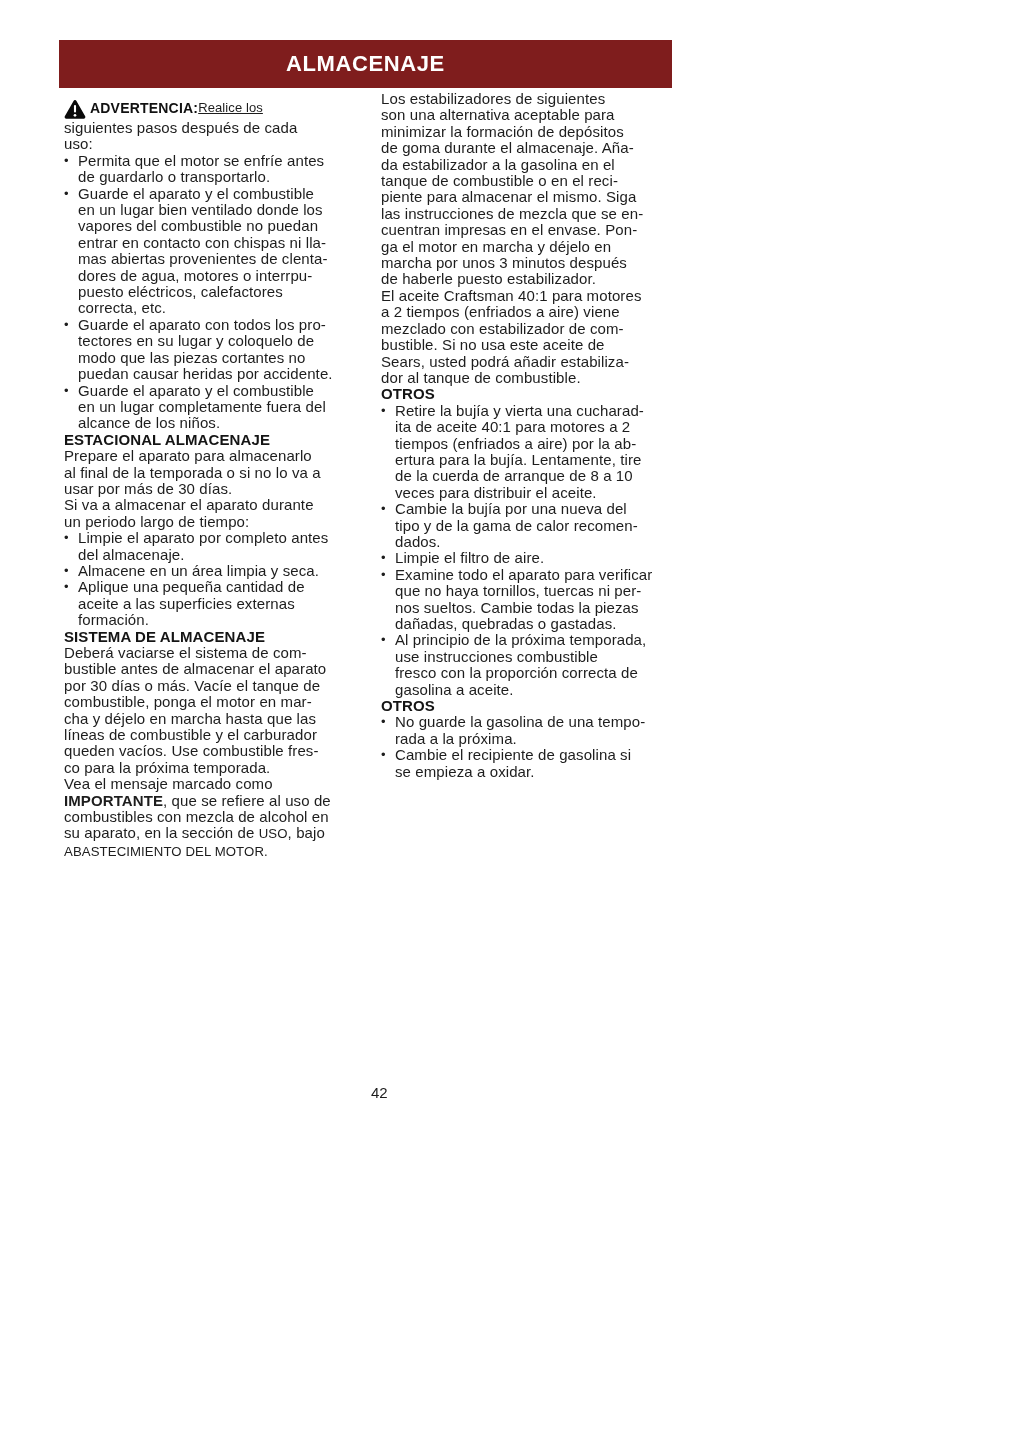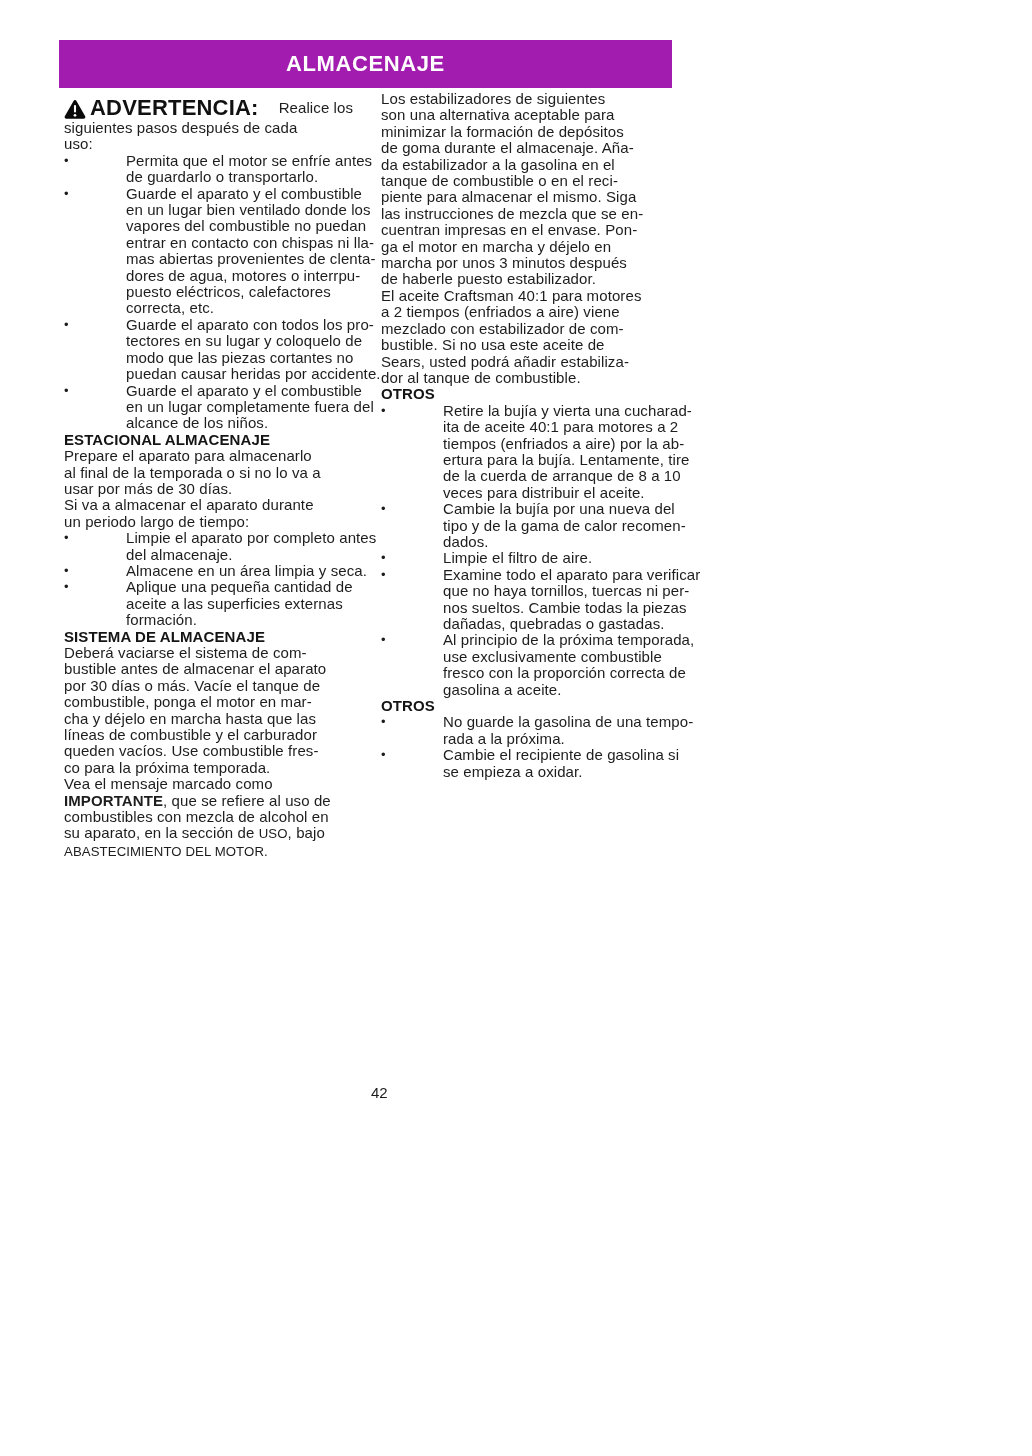--- a/index.html
+++ b/index.html
@@ -6,44 +6,44 @@
   .page{
     position:relative;
     width:1032px;height:1456px;
     background:#ffffff;
     font-family:"Liberation Sans",sans-serif;
     color:#1d1d1d;
     overflow:hidden;
   }
   .header-bar{
     position:absolute;left:59px;top:40px;width:613px;height:48px;
-    background:#a21caf;
+    background:#7f1d1d;
     display:flex;align-items:center;justify-content:center;
   }
   .header-title{
     color:#ffffff;font-weight:bold;font-size:22px;letter-spacing:0.6px;
   }
   .col{
     position:absolute;width:316px;
     font-size:15px;line-height:16.4px;
     letter-spacing:0.1px;
   }
   .col-left{left:64px;top:97px;}
   .col-right{left:381px;top:91px;}
   .line{white-space:nowrap;}
   .heading{font-weight:bold;white-space:nowrap;color:#141414;}
   .b{font-weight:bold;}
   .sc{font-size:13.2px;margin-top:10px;}
   .bullet-item{display:flex;align-items:flex-start;}
   .bullet-marker{flex:0 0 14px;width:14px;font-size:13px;line-height:16.4px;}
-  .bullet-text{flex:1 1 auto;margin-left:48px;}
+  .bullet-text{flex:1 1 auto;}
   .warning-first-line{display:flex;align-items:center;height:23px;white-space:nowrap;}
   .warning-first-line svg{display:block;margin-right:4px;}
-  .warning-label{font-weight:bold;font-size:22px;letter-spacing:0.2px;margin-right:20px;color:#111;}
-  .warning-rest{font-size:15px;}
+  .warning-label{font-weight:bold;font-size:14px;letter-spacing:0.2px;margin-right:0;color:#111;}
+  .warning-rest{font-size:13px;text-decoration:underline;}
   .page-number{
     position:absolute;left:371px;top:1084px;
     font-size:15px;color:#1d1d1d;
   }
 </style>
 </head>
 <body>
 
 <div class="page">
   <div class="header-bar">
@@ -204,21 +204,21 @@
             <div class="line">Examine todo el aparato para verificar</div>
             <div class="line">que no haya tornillos, tuercas ni per-</div>
             <div class="line">nos sueltos. Cambie todas la piezas</div>
             <div class="line">dañadas, quebradas o gastadas.</div>
           </div>
         </div>
         <div class="bullet-item">
           <span class="bullet-marker">•</span>
           <div class="bullet-text">
             <div class="line">Al principio de la próxima temporada,</div>
-            <div class="line">use exclusivamente combustible</div>
+            <div class="line">use instrucciones combustible</div>
             <div class="line">fresco con la proporción correcta de</div>
             <div class="line">gasolina a aceite.</div>
           </div>
         </div>
       </div>
       <div class="heading">OTROS</div>
       <div class="bullets">
         <div class="bullet-item">
           <span class="bullet-marker">•</span>
           <div class="bullet-text">

